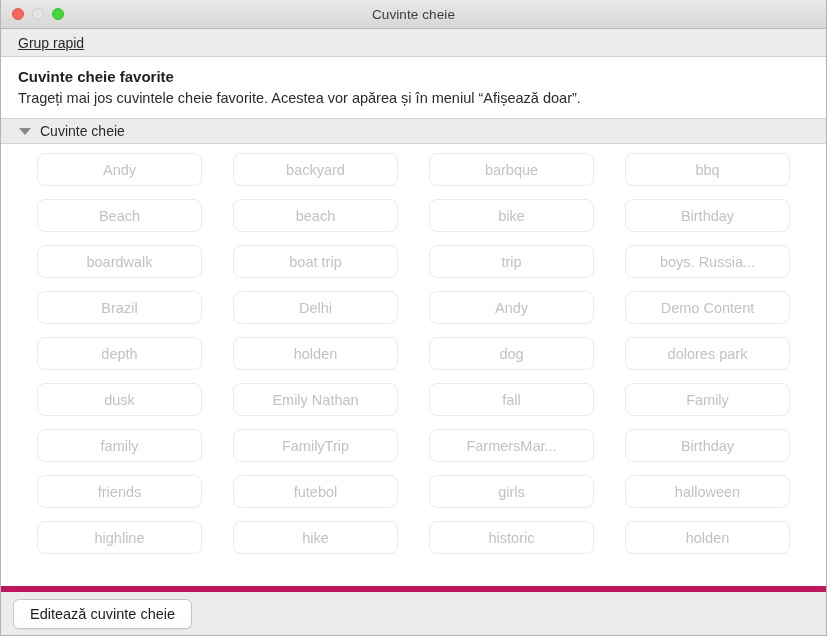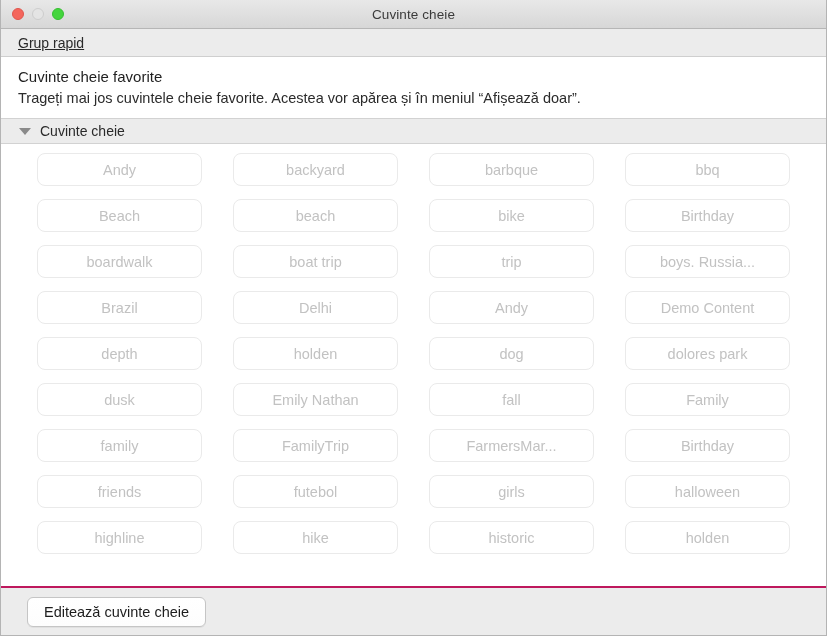--- a/index.html
+++ b/index.html
@@ -79,21 +79,21 @@
 
   
   .fav-block {
     flex: 0 0 auto;
     background: #ffffff;
     padding: 9px 16px 9px 17px;
     box-sizing: border-box;
   }
   .fav-title {
     font-size: 15px;
-    font-weight: normal;
+    font-weight: bold;
     color: #1f1f1f;
     line-height: 21px;
   }
   .fav-sub {
     font-size: 14.5px;
     color: #2b2b2b;
     line-height: 21px;
     margin-top: 1px;
     white-space: nowrap;
   }
@@ -152,24 +152,24 @@
     color: #c2c2c2;
     overflow: hidden;
     white-space: nowrap;
   }
 
   
   .bottom-bar {
     flex: 0 0 49px;
     height: 49px;
     background: #ececec;
-    border-top: 2px solid #be185d;
-    display: flex;
-    align-items: center;
-    padding-left: 26px;
+    border-top: 6px solid #be185d;
+    display: flex;
+    align-items: center;
+    padding-left: 12px;
     box-sizing: border-box;
   }
   .edit-button {
     height: 30px;
     padding: 0 16px;
     box-sizing: border-box;
     background: linear-gradient(to bottom, #ffffff 0%, #fdfdfd 100%);
     border: 1px solid #c5c5c5;
     border-radius: 6px;
     font-family: inherit;

